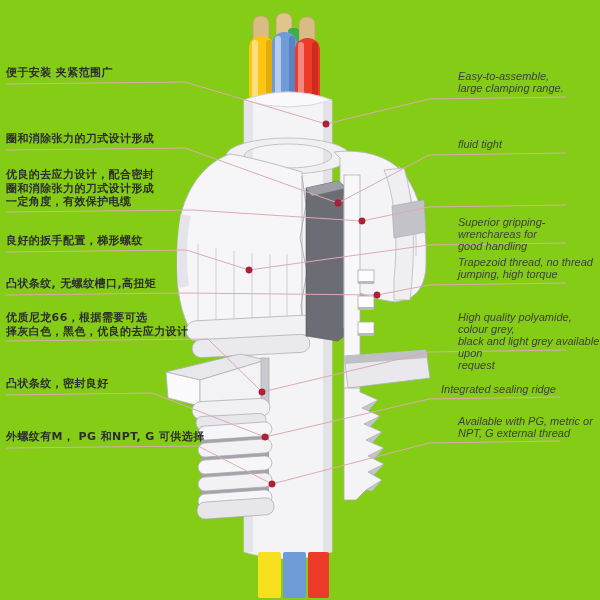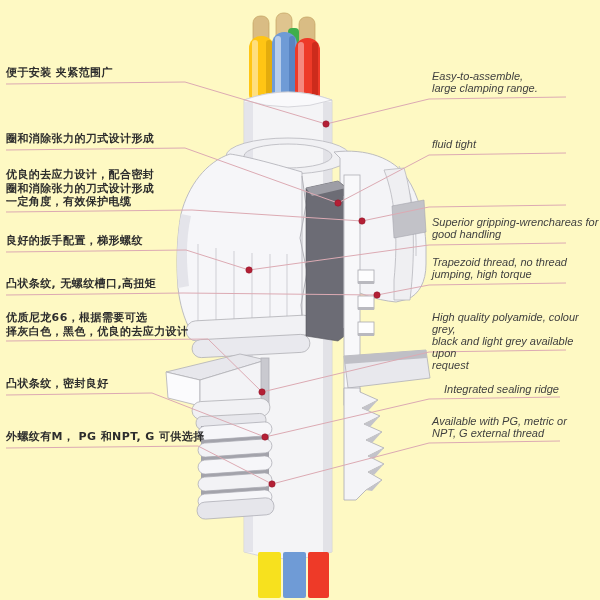--- a/index.html
+++ b/index.html
@@ -1,28 +1,28 @@
 <!DOCTYPE html>
 <html><head>
 <meta charset="utf-8">
 <style>
   html,body{margin:0;padding:0;background:#ffffff;}
   .stage{
-    position:relative;width:600px;height:600px;background:#fef9c3;overflow:hidden;
+    position:relative;width:600px;height:600px;background:#84cc16;overflow:hidden;
     font-family:"DejaVu Sans", sans-serif;
   }
   .stage svg{position:absolute;left:0;top:0;}
   .lbl{position:absolute;white-space:pre-line;}
   .zh{
     font-family:"DejaVu Sans", sans-serif;
     font-weight:bold;font-size:11px;line-height:13.5px;color:#2d2d2d;letter-spacing:.4px;
   }
   .en{
     font-family:"Liberation Sans", sans-serif;
-    font-style:italic;font-size:11px;line-height:12px;color:#3f3f3f;
+    font-style:italic;font-size:11px;line-height:12px;color:#3f3f3f;margin-left:26px;
   }
 </style>
 </head>
 <body>
 
 <div class="stage">
 
 <svg width="600" height="600" viewBox="0 0 600 600">
 
   <g>
@@ -196,17 +196,17 @@
   <div class="lbl en" style="left:432px;top:70px">Easy-to-assemble,
 large clamping range.</div>
   <div class="lbl en" style="left:432px;top:138px">fluid tight</div>
   <div class="lbl en" style="left:432px;top:216px">Superior gripping-wrenchareas for
 good handling</div>
   <div class="lbl en" style="left:432px;top:256px">Trapezoid thread, no thread
 jumping, high torque</div>
   <div class="lbl en" style="left:432px;top:311px">High quality polyamide, colour grey,
 black and light grey available upon
 request</div>
-  <div class="lbl en" style="left:444px;top:383px">Integrated sealing ridge</div>
+  <div class="lbl en" style="left:415px;top:383px">Integrated sealing ridge</div>
   <div class="lbl en" style="left:432px;top:415px">Available with PG, metric or
 NPT, G external thread</div>
 
 </div>
 
 </body></html>

